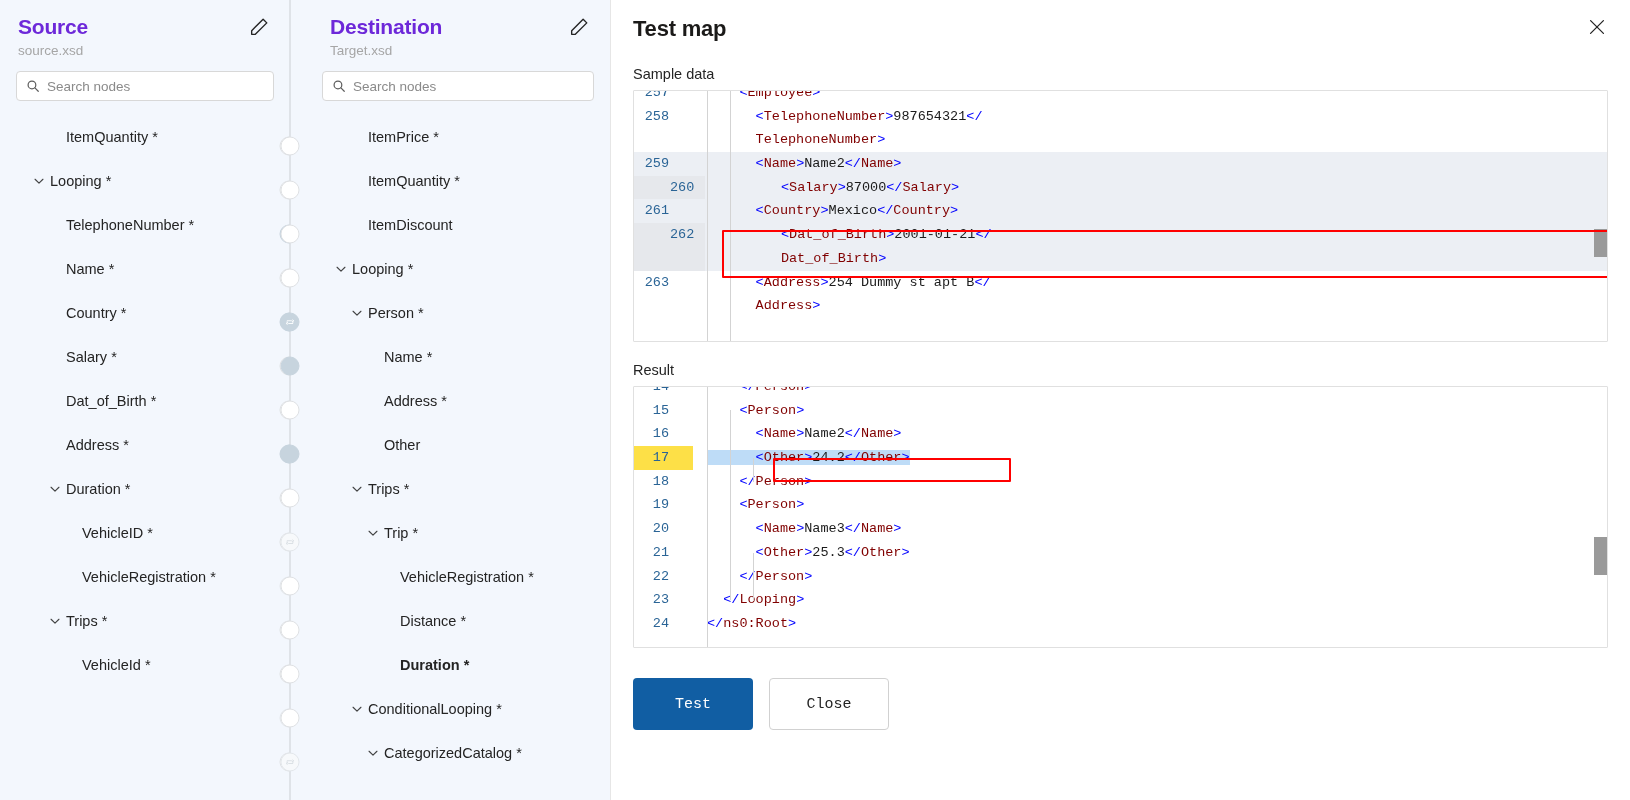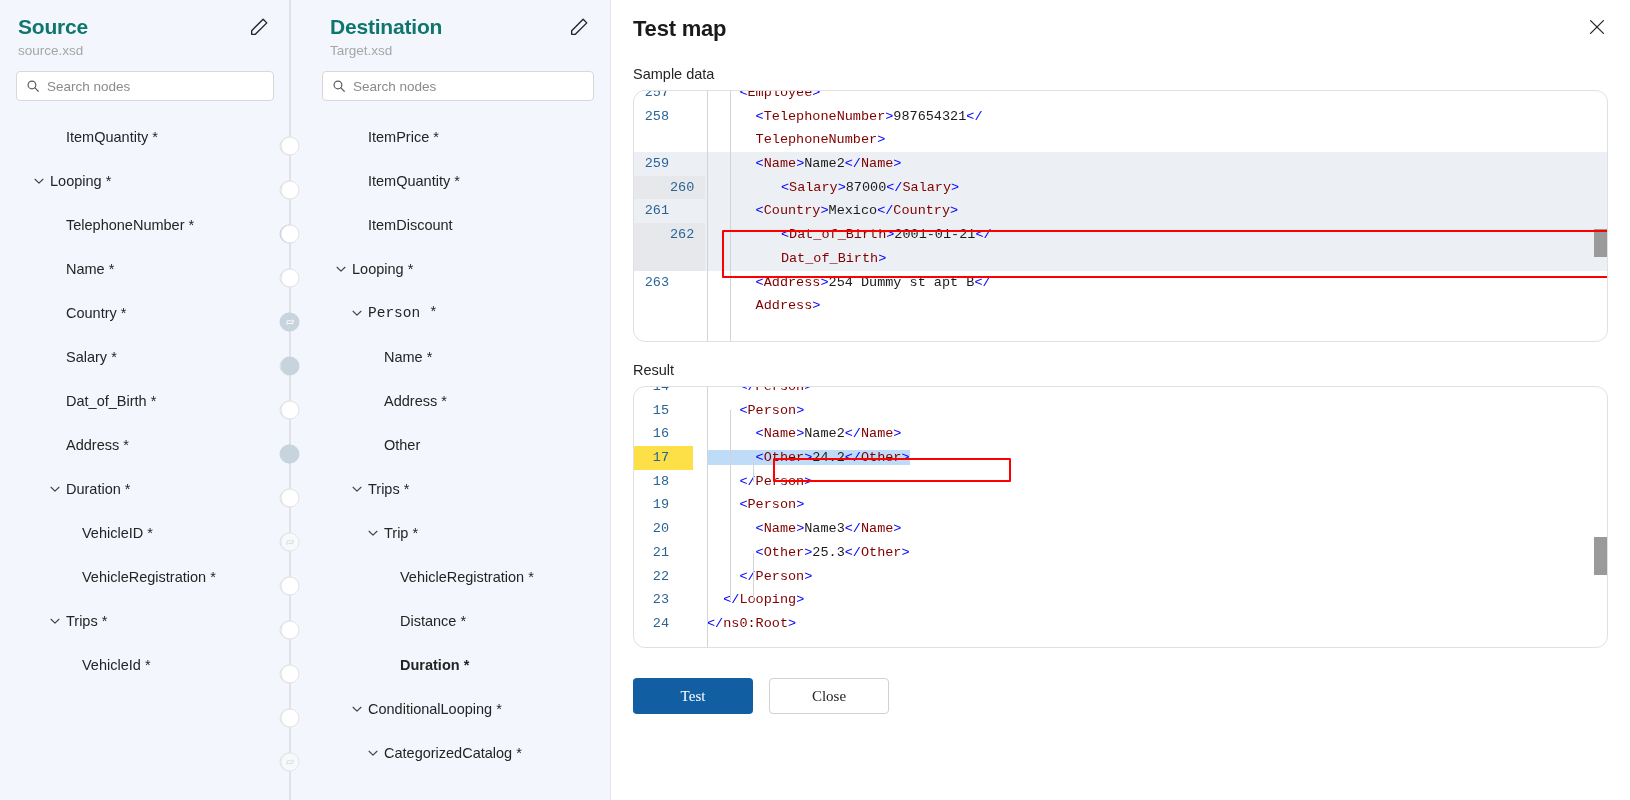--- a/index.html
+++ b/index.html
@@ -14,21 +14,21 @@
 
   
   .source-panel {
     width: 290px; height: 800px;
     background: #f3f7fd;
     position: relative;
     flex: 0 0 290px;
   }
   .panel-head { padding: 14px 18px 0 18px; position: relative; }
   .panel-title {
-    font-size: 21px; font-weight: 700; color: #0f766e;
+    font-size: 21px; font-weight: 700; color: #6d28d9;
     letter-spacing: -0.2px; line-height: 26px;
   }
   .panel-sub {
     font-size: 13.5px; color: #a6a6a6; margin-top: 2px; line-height: 18px;
   }
   .edit-pencil {
     position: absolute; right: 20px; top: 16px;
     width: 22px; height: 22px; cursor: pointer;
   }
   .search-wrap {
@@ -116,21 +116,21 @@
   .tm-title { font-size: 22px; font-weight: 700; color: #1b1a19; letter-spacing: -.2px; }
   .tm-close { width: 22px; height: 22px; cursor: pointer; }
   .tm-sec-label {
     font-size: 14.5px; color: #242424; margin: 24px 0 8px 22px;
   }
   .tm-sec-label.result { margin-top: 20px; }
 
   .code-box {
     margin: 0 22px 0 22px;
     border: 1px solid #e0e0e0;
-    border-radius: 12px;
+    border-radius: 1px;
     background: #ffffff;
     position: relative;
     overflow: hidden;
   }
   .code-box.sample { height: 252px; }
   .code-box.result { height: 262px; }
 
   .code {
     font-family: "Liberation Mono", "DejaVu Sans Mono", monospace;
     font-size: 13.5px;
@@ -165,22 +165,22 @@
     position: absolute; border: 2px solid #ff0000; pointer-events: none;
     z-index: 6; border-radius: 1px;
   }
   .vscroll {
     position: absolute; right: 0; width: 13px;
     background: #9a9a9a; border-radius: 0;
   }
 
   .btn-row { display: flex; gap: 16px; margin: 30px 0 0 22px; }
   .btn {
-    height: 36px; min-width: 120px; border-radius: 4px;
-    font-family: Liberation Serif, serif; font-size: 15px;
+    height: 52px; min-width: 120px; border-radius: 4px;
+    font-family: Liberation Mono, monospace; font-size: 15px;
     display: flex; align-items: center; justify-content: center;
     cursor: pointer; border: 1px solid transparent;
   }
   .btn.primary { background: #115ea3; color: #ffffff; }
   .btn.secondary { background: #ffffff; color: #242424; border-color: #d1d1d1; }
 </style>
 </head>
 <body>
 
 <div class="app">
@@ -334,21 +334,21 @@
         </div>
         <div class="tree-row" style="padding-left: 78px;">
           <span class="lbl">ItemDiscount</span>
         </div>
         <div class="tree-row" style="padding-left: 44px;">
           <svg class="chev" viewBox="0 0 16 16" fill="none" stroke="#242424" stroke-width="1.3" stroke-linecap="round" stroke-linejoin="round">
             <path d="M3.5 6L8 10.5 12.5 6"></path>
           </svg>
           <span class="lbl">Looping *</span>
         </div>
-        <div class="tree-row" style="padding-left: 60px; font-family: Liberation Mono, monospace;">
+        <div class="tree-row" style="padding-left: 60px;">
           <svg class="chev" viewBox="0 0 16 16" fill="none" stroke="#242424" stroke-width="1.3" stroke-linecap="round" stroke-linejoin="round">
             <path d="M3.5 6L8 10.5 12.5 6"></path>
           </svg>
           <span class="lbl">Person *</span>
         </div>
         <div class="tree-row" style="padding-left: 94px;">
           <span class="lbl">Name *</span>
         </div>
         <div class="tree-row" style="padding-left: 94px;">
           <span class="lbl">Address *</span>

